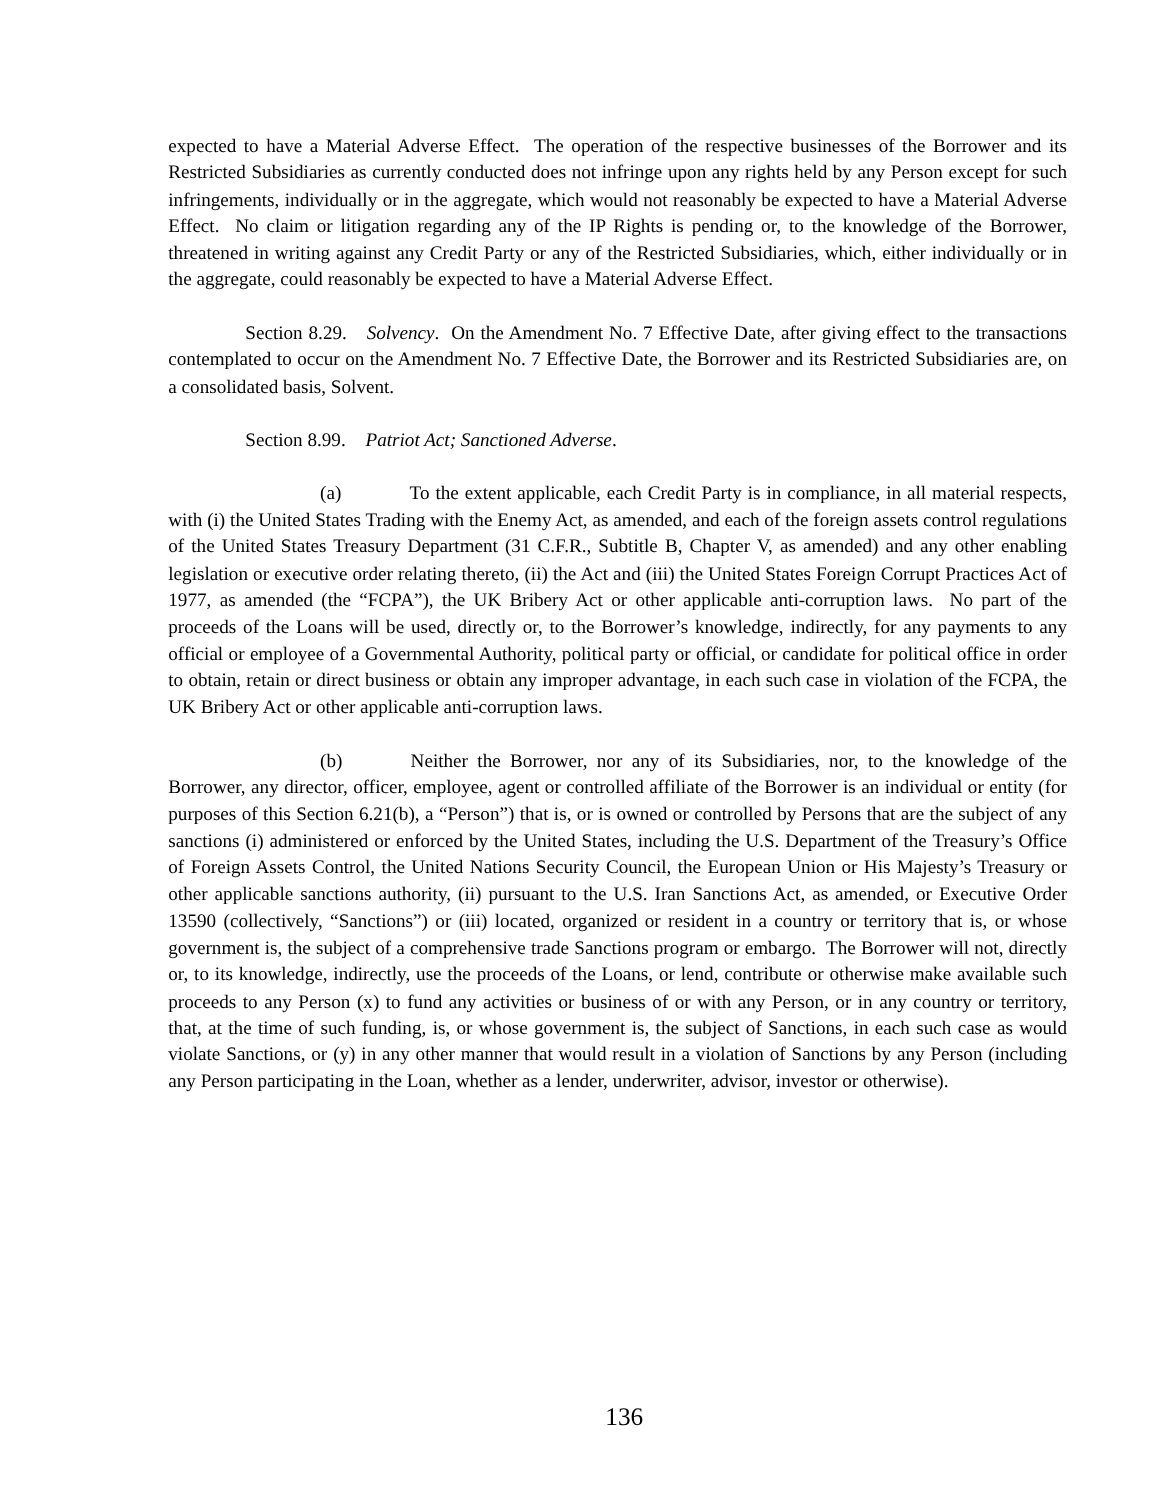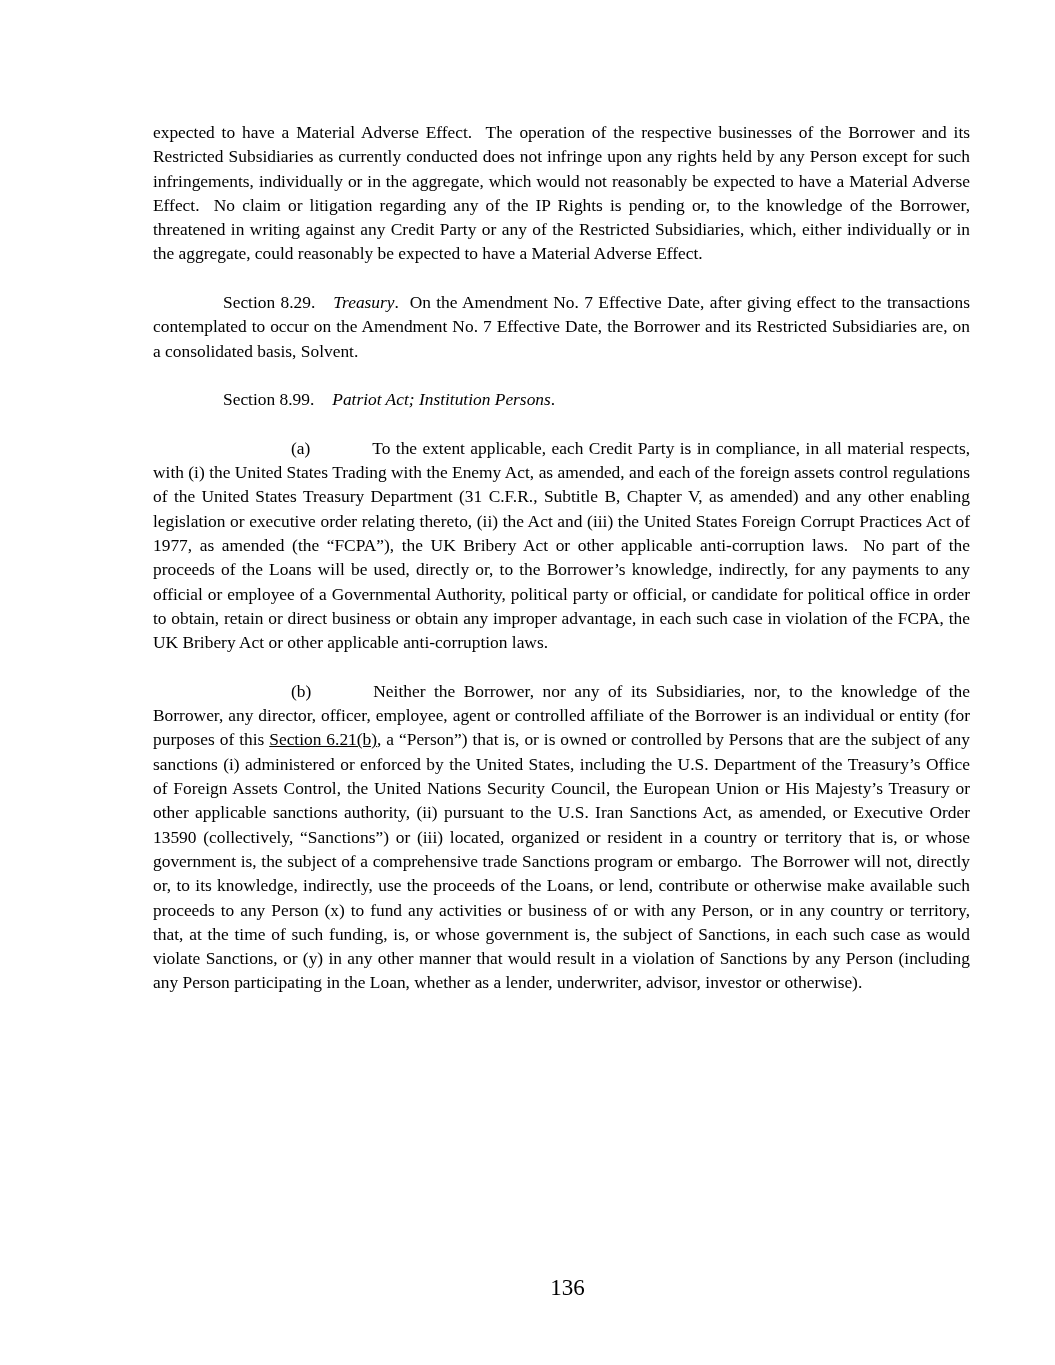--- a/index.html
+++ b/index.html
@@ -31,36 +31,36 @@
     padding: 0;
   }
   .indent-none    { text-indent: 0; }
   .indent-section { text-indent: 70px; }
   .indent-sub     { text-indent: 138px; }
   .tab      { display: inline-block; }
   .tab-std  { width: 18px; }
   .tab-wide { width: 62px; }
   .bold      { font-weight: normal; }
   .italic    { font-style: italic; }
-  .underline { text-decoration: underline; }
+  .underline { }
   .page-number {
     position: absolute;
     left: 0;
     top: 1276px;
     width: 100%;
     text-align: center;
     font-size: 23px;
     line-height: 24.3px;
   }
 </style>
 </head>
 <body>
 
 <div class="page">
   <div class="doc-body">
       <p class="para indent-none"><span>expected to have a Material Adverse Effect.&nbsp; The operation of the respective businesses of the Borrower and its Restricted Subsidiaries as currently conducted does not infringe upon any rights held by any Person except for such infringements, individually or in the aggregate, which would not reasonably be expected to have a Material Adverse Effect.&nbsp; No claim or litigation regarding any of the IP Rights is pending or, to the knowledge of the Borrower, threatened in writing against any Credit Party or any of the Restricted Subsidiaries, which, either individually or in the aggregate, could reasonably be expected to have a Material Adverse Effect.</span></p>
-      <p class="para indent-section"><span>Section 8.29.</span><span class="tab tab-std"></span><span class="italic">Treasury</span><span>.&nbsp; On the Amendment No. 7 Effective Date, after giving effect to the transactions contemplated to occur on the Amendment No. 7 Effective Date, the Borrower and its Restricted Subsidiaries are, on a consolidated basis, Solvent.</span></p>
-      <p class="para indent-section"><span>Section 8.99.</span><span class="tab tab-std"></span><span class="italic">Patriot Act; Institution Persons</span><span>.</span></p>
+      <p class="para indent-section"><span>Section 8.29.</span><span class="tab tab-std"></span><span class="italic">Solvency</span><span>.&nbsp; On the Amendment No. 7 Effective Date, after giving effect to the transactions contemplated to occur on the Amendment No. 7 Effective Date, the Borrower and its Restricted Subsidiaries are, on a consolidated basis, Solvent.</span></p>
+      <p class="para indent-section"><span>Section 8.99.</span><span class="tab tab-std"></span><span class="italic">Patriot Act; Sanctioned Adverse</span><span>.</span></p>
       <p class="para indent-sub"><span>(a)</span><span class="tab tab-wide"></span><span>To the extent applicable, each Credit Party is in compliance, in all material respects, with (i) the United States Trading with the Enemy Act, as amended, and each of the foreign assets control regulations of the United States Treasury Department (31 C.F.R., Subtitle B, Chapter V, as amended) and any other enabling legislation or executive order relating thereto, (ii) the Act and (iii) the United States Foreign Corrupt Practices Act of 1977, as amended (the “</span><span class="bold">FCPA</span><span>”), the UK Bribery Act or other applicable anti-corruption laws.&nbsp; No part of the proceeds of the Loans will be used, directly or, to the Borrower’s knowledge, indirectly, for any payments to any official or employee of a Governmental Authority, political party or official, or candidate for political office in order to obtain, retain or direct business or obtain any improper advantage, in each such case in violation of the FCPA, the UK Bribery Act or other applicable anti-corruption laws.</span></p>
       <p class="para indent-sub"><span>(b)</span><span class="tab tab-wide"></span><span>Neither the Borrower, nor any of its Subsidiaries, nor, to the knowledge of the Borrower, any director, officer, employee, agent or controlled affiliate of the Borrower is an individual or entity (for purposes of this </span><span class="underline">Section 6.21(b)</span><span>, a “</span><span class="bold">Person</span><span>”) that is, or is owned or controlled by Persons that are the subject of any sanctions (i) administered or enforced by the United States, including the U.S. Department of the Treasury’s Office of Foreign Assets Control, the United Nations Security Council, the European Union or His Majesty’s Treasury or other applicable sanctions authority, (ii) pursuant to the U.S. Iran Sanctions Act, as amended, or Executive Order 13590 (collectively, “</span><span class="bold">Sanctions</span><span>”) or (iii) located, organized or resident in a country or territory that is, or whose government is, the subject of a comprehensive trade Sanctions program or embargo.&nbsp; The Borrower will not, directly or, to its knowledge, indirectly, use the proceeds of the Loans, or lend, contribute or otherwise make available such proceeds to any Person (x) to fund any activities or business of or with any Person, or in any country or territory, that, at the time of such funding, is, or whose government is, the subject of Sanctions, in each such case as would violate Sanctions, or (y) in any other manner that would result in a violation of Sanctions by any Person (including any Person participating in the Loan, whether as a lender, underwriter, advisor, investor or otherwise).</span></p>
     </div>
   <div class="page-number">136</div>
 </div>
 
 </body></html>

